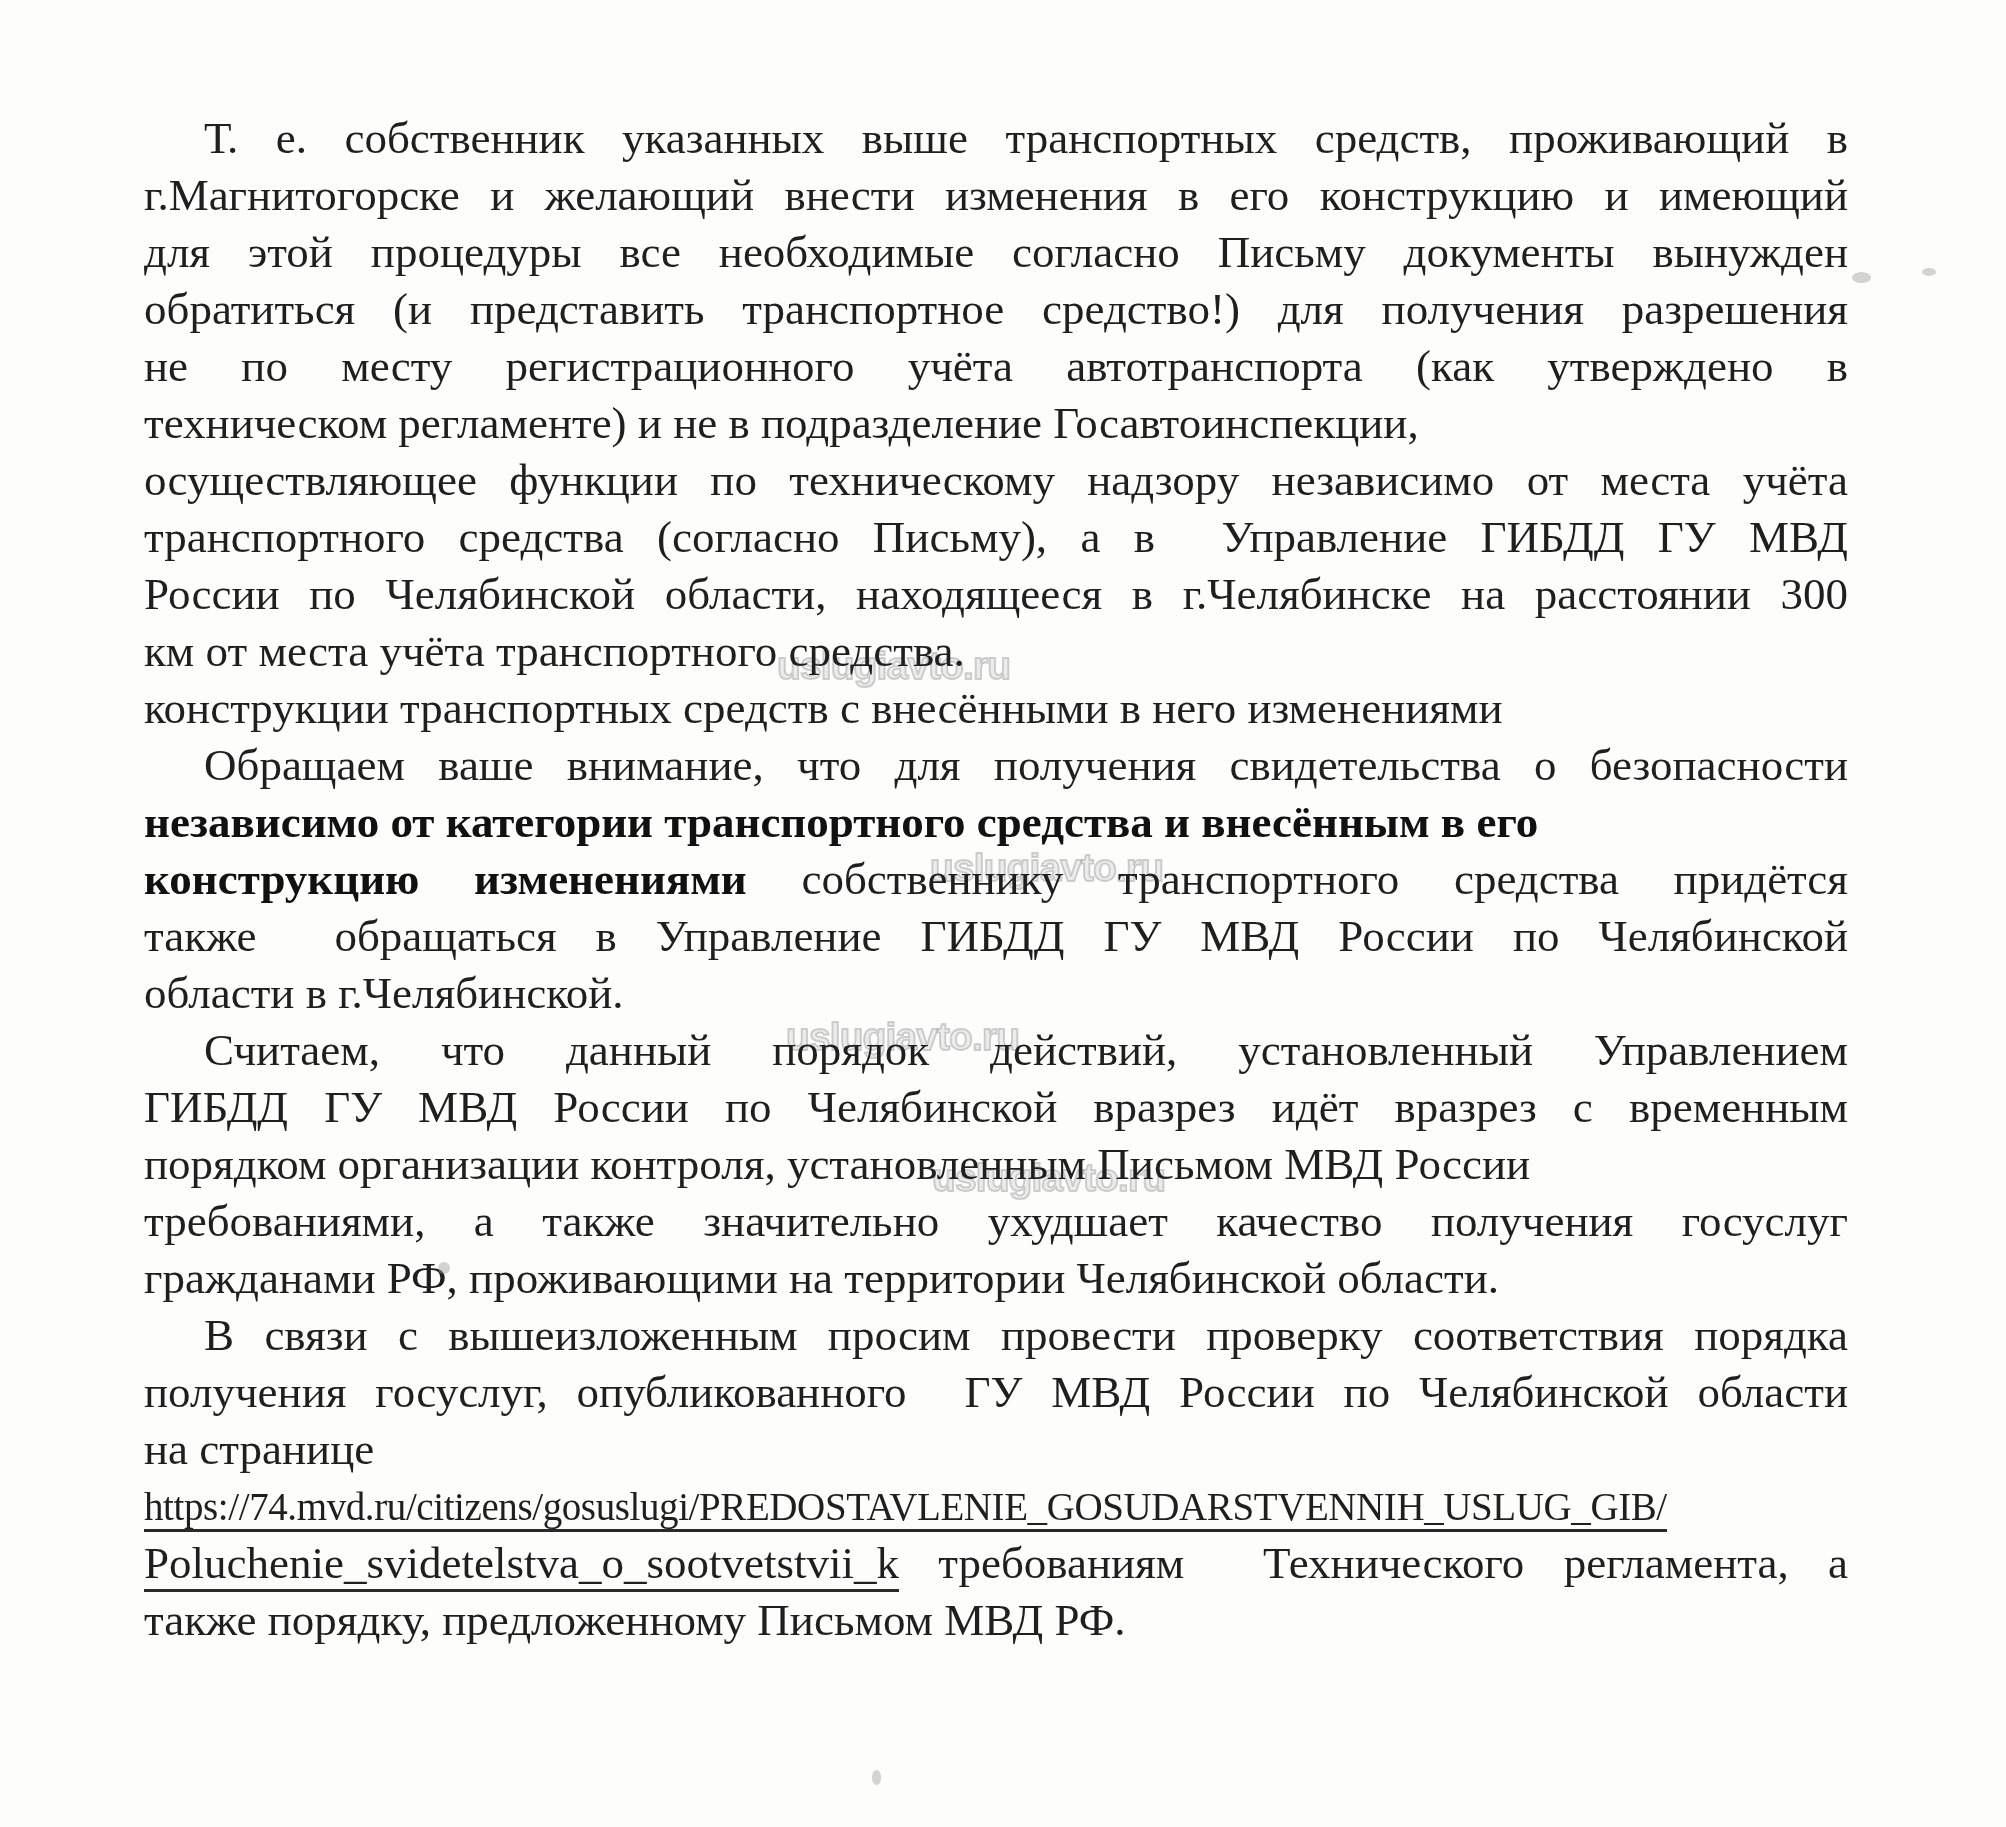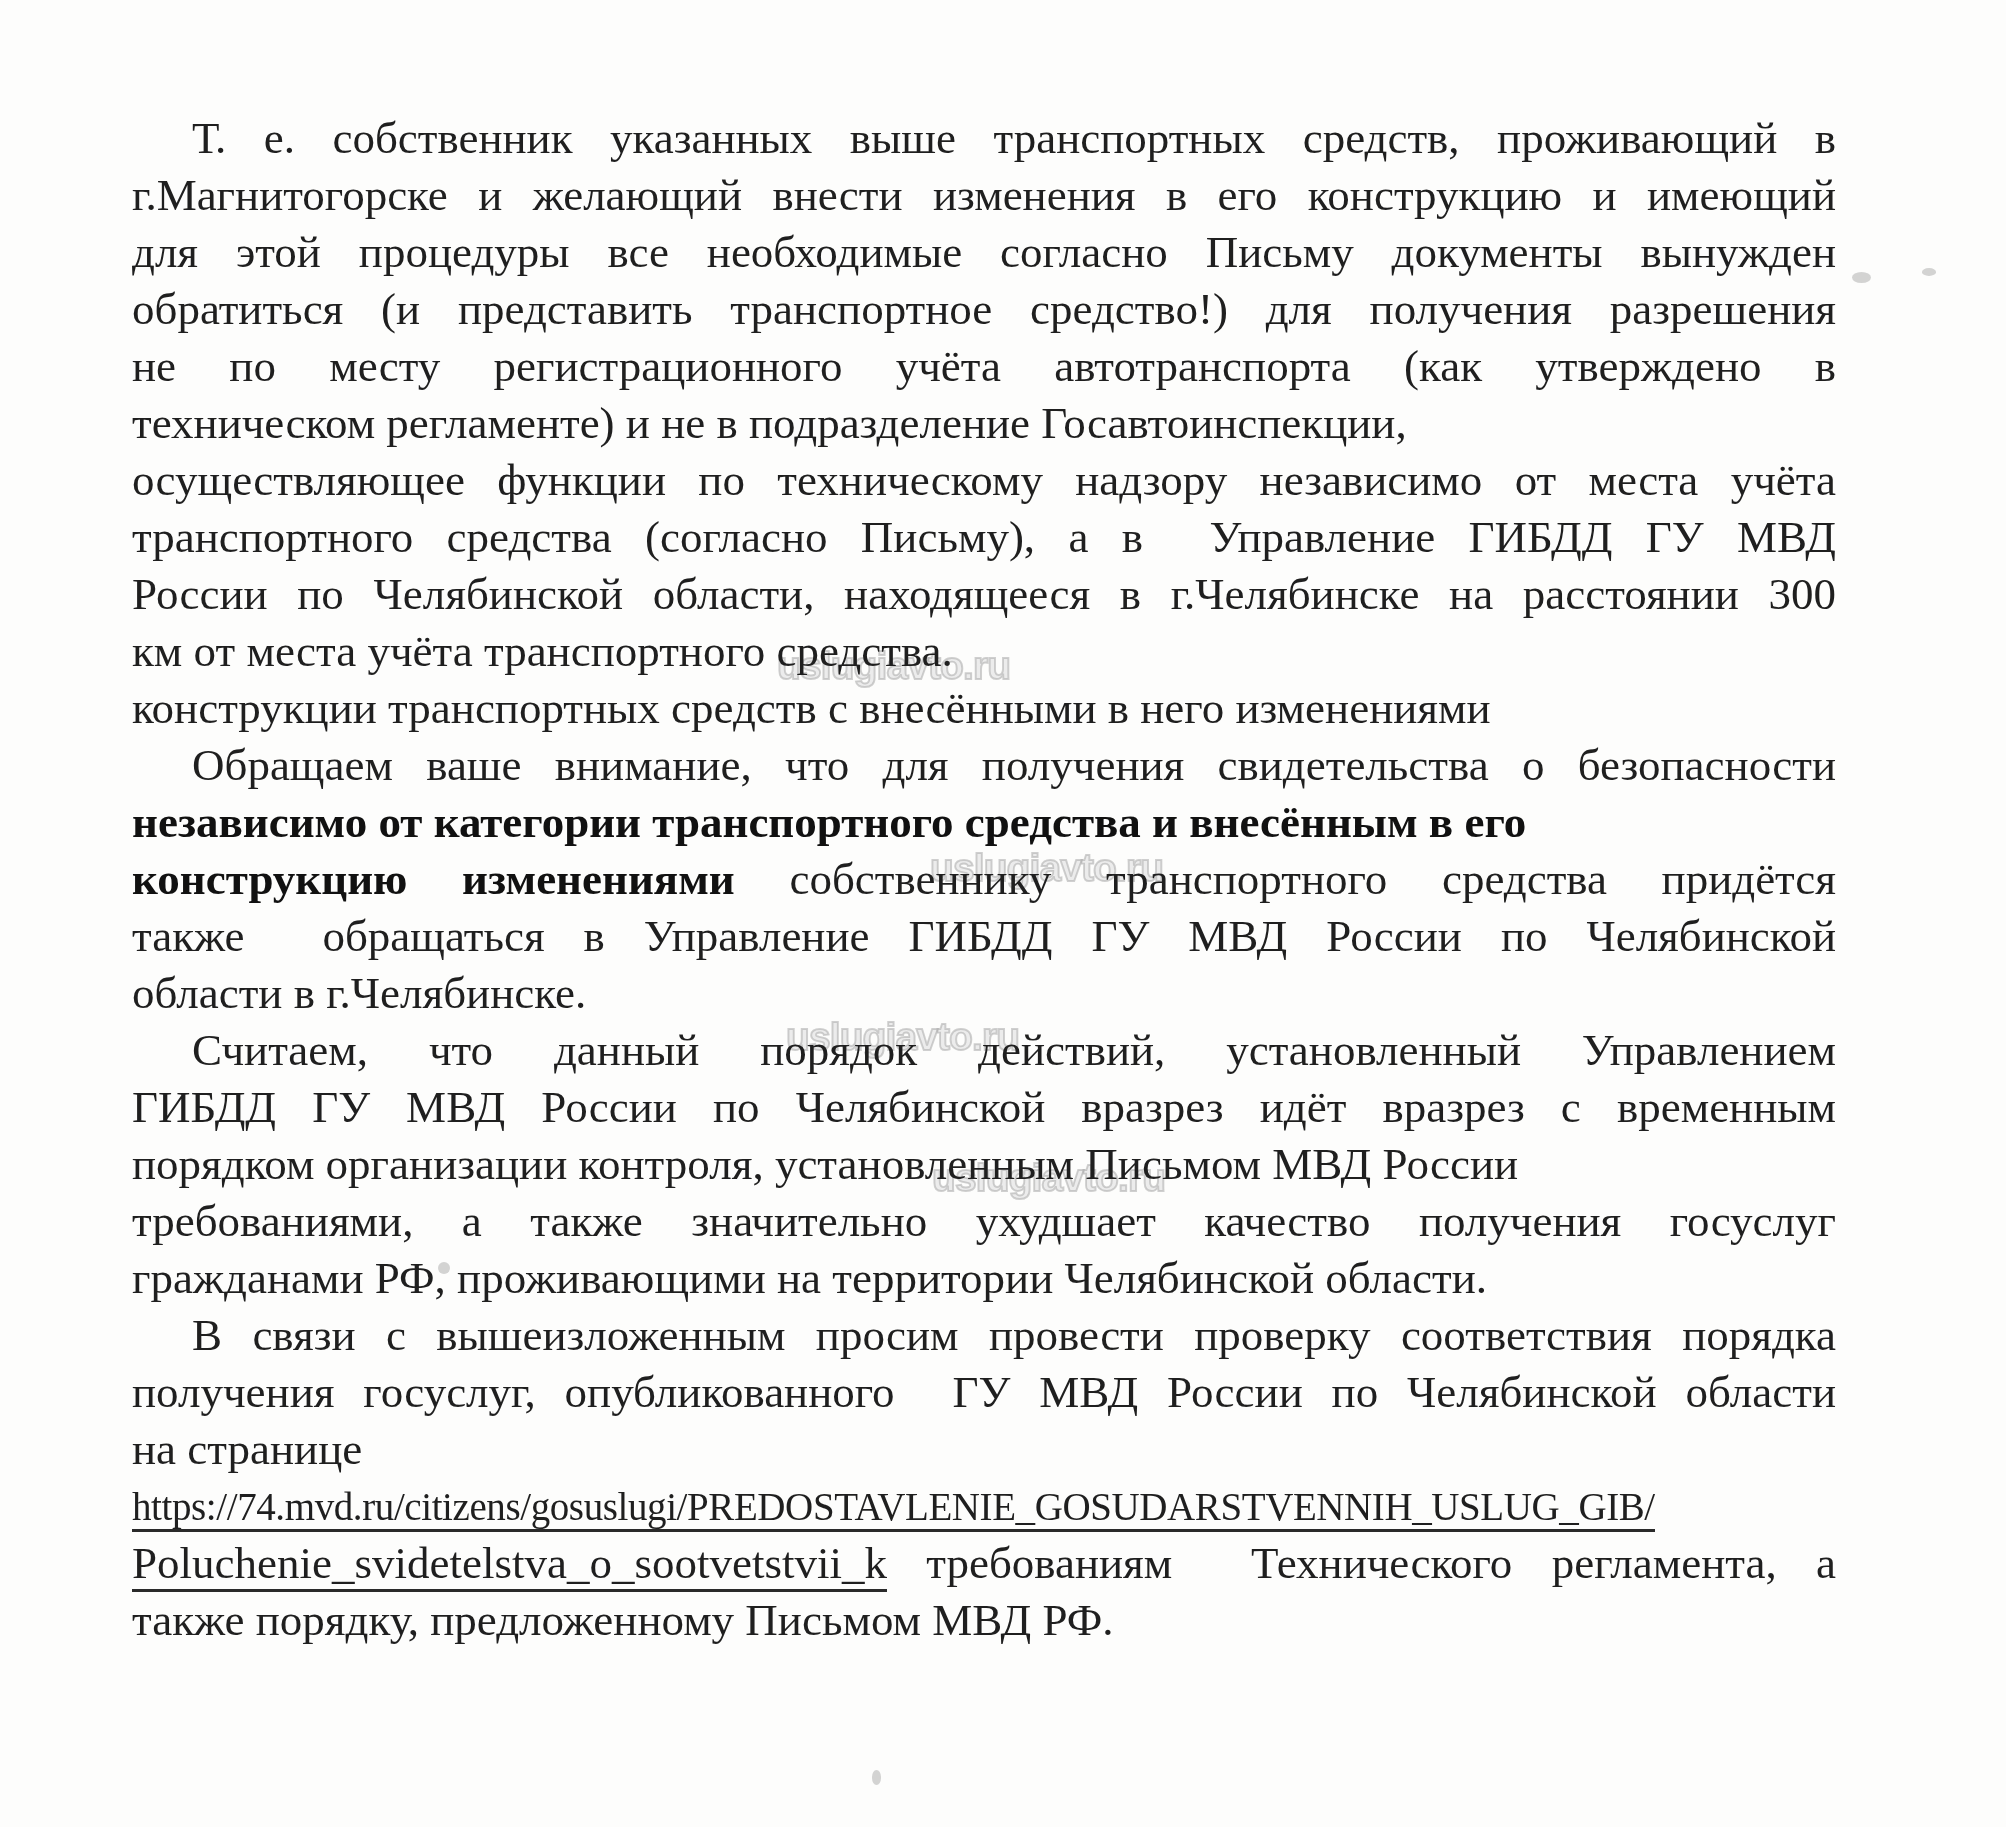--- a/index.html
+++ b/index.html
@@ -11,21 +11,21 @@
     position: relative;
     width: 2007px;
     height: 1828px;
     background: #fdfdfc;
     overflow: hidden;
     font-family: "Liberation Serif", "DejaVu Serif", serif;
     color: #1f1f1f;
   }
   #doc-text {
     position: absolute;
-    left: 132px;
+    left: 144px;
     top: 110px;
     width: 1704px;
     font-family: Liberation Serif, serif;
   }
   .line {
     line-height: 57px;
     font-size: 45px;
     white-space: pre-wrap;
     text-align: left;
   }
@@ -80,21 +80,21 @@
       <div class="line"><span class="">техническом регламенте) и не в подразделение Госавтоинспекции,</span></div>
       <div class="line justify"><span class="">осуществляющее функции по техническому надзору независимо от места учёта</span></div>
       <div class="line justify"><span class="">транспортного средства (согласно Письму), а в  Управление ГИБДД ГУ МВД</span></div>
       <div class="line justify"><span class="">России по Челябинской области, находящееся в г.Челябинске на расстоянии 300</span></div>
       <div class="line"><span class="">км от места учёта транспортного средства.</span></div>
       <div class="line"><span class="">конструкции транспортных средств с внесёнными в него изменениями</span></div>
       <div class="line indent justify"><span class="">Обращаем ваше внимание, что для получения свидетельства о безопасности</span></div>
       <div class="line"><span class="seg-bold ">независимо от категории транспортного средства и внесённым в его</span></div>
       <div class="line justify"><span class="seg-bold ">конструкцию изменениями</span><span class=""> собственнику транспортного средства придётся</span></div>
       <div class="line justify"><span class="">также  обращаться в Управление ГИБДД ГУ МВД России по Челябинской</span></div>
-      <div class="line"><span class="">области в г.Челябинске.</span></div>
+      <div class="line"><span class="">области в г.Челябинской.</span></div>
       <div class="line indent justify"><span class="">Считаем, что данный порядок действий, установленный Управлением</span></div>
       <div class="line justify"><span class="">ГИБДД ГУ МВД России по Челябинской вразрез идёт вразрез с временным</span></div>
       <div class="line"><span class="">порядком организации контроля, установленным Письмом МВД России</span></div>
       <div class="line justify"><span class="">требованиями, а также значительно ухудшает качество получения госуслуг</span></div>
       <div class="line"><span class="">гражданами РФ, проживающими на территории Челябинской области.</span></div>
       <div class="line indent justify"><span class="">В связи с вышеизложенным просим провести проверку соответствия порядка</span></div>
       <div class="line justify"><span class="">получения госуслуг, опубликованного  ГУ МВД России по Челябинской области</span></div>
       <div class="line"><span class="">на странице</span></div>
       <div class="line url"><span class="seg-underline">https://74.mvd.ru/citizens/gosuslugi/PREDOSTAVLENIE_GOSUDARSTVENNIH_USLUG_GIB/</span></div>
       <div class="line justify"><span class="seg-underline">Poluchenie_svidetelstva_o_sootvetstvii_k</span><span class=""> требованиям  Технического регламента, а</span></div>

